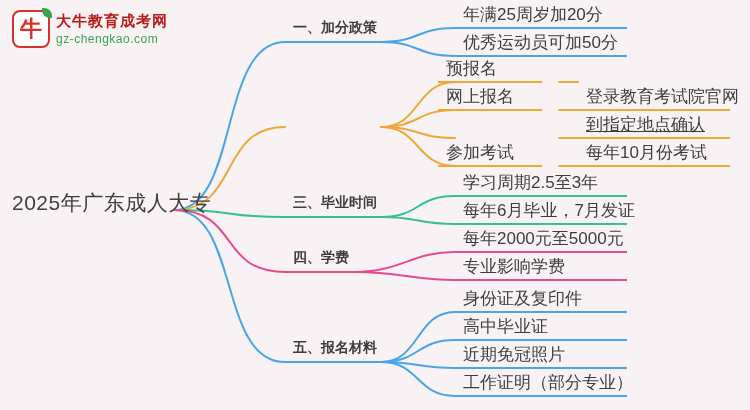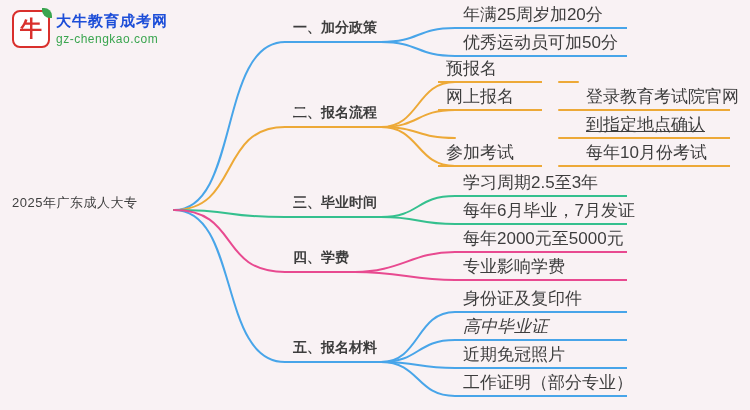--- a/index.html
+++ b/index.html
@@ -11,21 +11,21 @@
   .stage{position:relative;width:750px;height:410px;}
   .wires{position:absolute;left:0;top:0;z-index:0;}
   .node{
     position:absolute;z-index:1;box-sizing:border-box;
     white-space:nowrap;color:#3d3d3d;
     font-size:17px;line-height:17px;
     padding:0 6px 4px 8px;
     border-bottom:2px solid transparent;
   }
   .root{
-    left:8px;top:194px;font-size:13px;line-height:18px;
+    left:8px;top:194px;font-size:21px;line-height:18px;
     color:#404040;padding:0 4px 2px 4px;letter-spacing:0.5px;
   }
   .branch-label{
     font-size:14px;line-height:18px;font-weight:600;
     padding:0 6px 5px 8px;width:96px;left:285px;
   }
   .leaf{width:172px;left:455px;}
   .leaf-sm{width:104px;left:438px;}
   .leaf-col2{width:152px;left:578px;}
   .c-blue{border-bottom-color:#48a5e9;}
@@ -38,21 +38,21 @@
     position:relative;width:38px;height:38px;box-sizing:border-box;
     background:#ffffff;border:2px solid #d9302c;border-radius:8px;
     color:#d9302c;font-size:22px;font-weight:bold;
     display:flex;align-items:center;justify-content:center;
   }
   .logo-leaf{
     position:absolute;top:-4px;right:-4px;width:10px;height:10px;
     background:#3aa54f;border-radius:0 8px 0 8px;
   }
   .logo-text{margin-left:6px;padding-top:2px;}
-  .logo-title{color:#1d4ed8;font-size:15px;font-weight:bold;letter-spacing:1px;line-height:18px;}
+  .logo-title{color:#b91c1c;font-size:15px;font-weight:bold;letter-spacing:1px;line-height:18px;}
   .logo-domain{color:#3aa54f;font-size:12px;line-height:14px;margin-top:2px;letter-spacing:0.5px;}
 </style>
 </head>
 <body>
 
 <div class="stage">
 
   <svg class="wires" width="750" height="410" viewBox="0 0 750 410">
     <g stroke="#48a5e9" stroke-width="2" fill="none" stroke-linecap="round">
       <path d="M174,210 C240,210 218,42 285,42"></path>
@@ -97,35 +97,34 @@
       <div class="logo-domain">gz-chengkao.com</div>
     </div>
   </div>
 
   <div class="node root">2025年广东成人大专</div>
 
   <div class="node branch-label c-blue" style="top:18px;">一、加分政策</div>
   <div class="node leaf c-blue" style="top:6px;">年满25周岁加20分</div>
   <div class="node leaf c-blue" style="top:34px;">优秀运动员可加50分</div>
 
-  <div class="node branch-label c-orange" style="top:103px;">二、报名流程</div>
   <div class="node leaf-sm c-orange" style="top:60px;">预报名</div>
   <div class="node leaf-sm c-orange" style="top:88px;">网上报名</div>
   <div class="node leaf-col2 c-orange" style="top:88px;">登录教育考试院官网</div>
   <div class="node leaf-col2 c-orange" style="top:116px;text-decoration:underline;">到指定地点确认</div>
   <div class="node leaf-sm c-orange" style="top:144px;">参加考试</div>
   <div class="node leaf-col2 c-orange" style="top:144px;">每年10月份考试</div>
 
   <div class="node branch-label c-green" style="top:193px;">三、毕业时间</div>
   <div class="node leaf c-green" style="top:174px;">学习周期2.5至3年</div>
   <div class="node leaf c-green" style="top:202px;">每年6月毕业，7月发证</div>
 
   <div class="node branch-label c-pink" style="top:248px;width:70px;">四、学费</div>
   <div class="node leaf c-pink" style="top:230px;">每年2000元至5000元</div>
   <div class="node leaf c-pink" style="top:258px;">专业影响学费</div>
 
   <div class="node branch-label c-blue" style="top:338px;">五、报名材料</div>
   <div class="node leaf c-blue" style="top:290px;">身份证及复印件</div>
-  <div class="node leaf c-blue" style="top:318px;font-style:italic;">高中毕业证</div>
+  <div class="node leaf c-blue" style="top:318px;">高中毕业证</div>
   <div class="node leaf c-blue" style="top:346px;">近期免冠照片</div>
   <div class="node leaf c-blue" style="top:374px;">工作证明（部分专业）</div>
 
 </div>
 
 </body></html>

